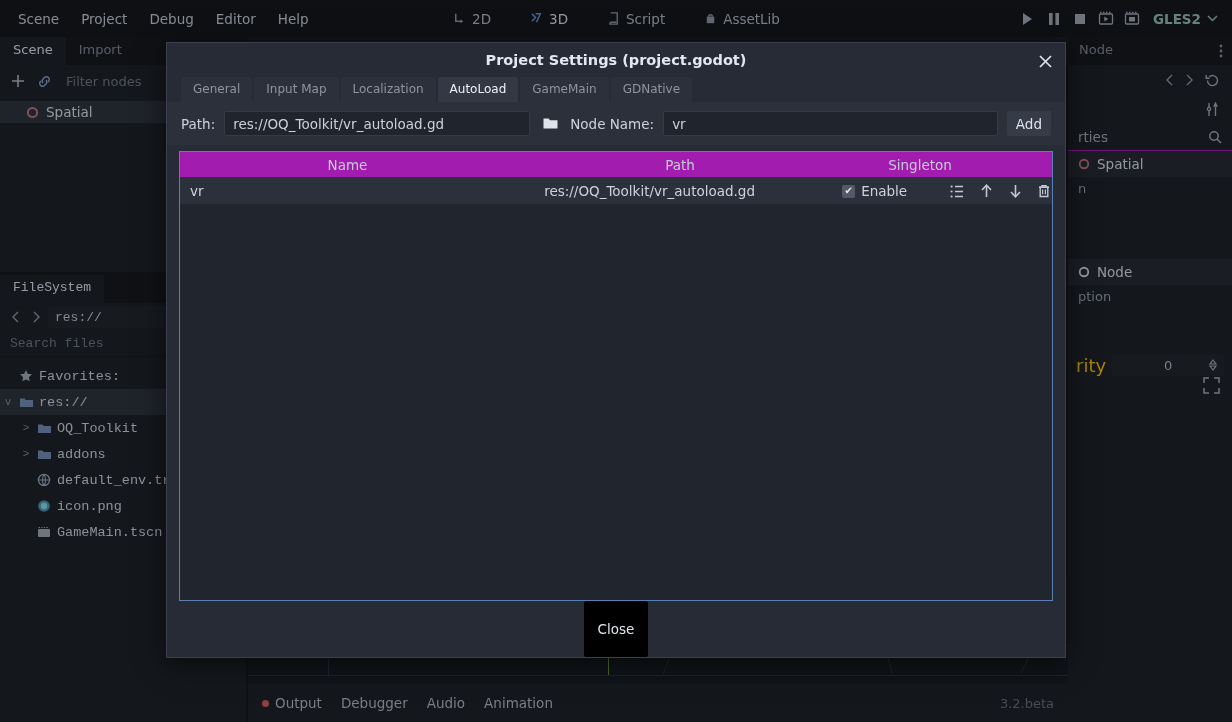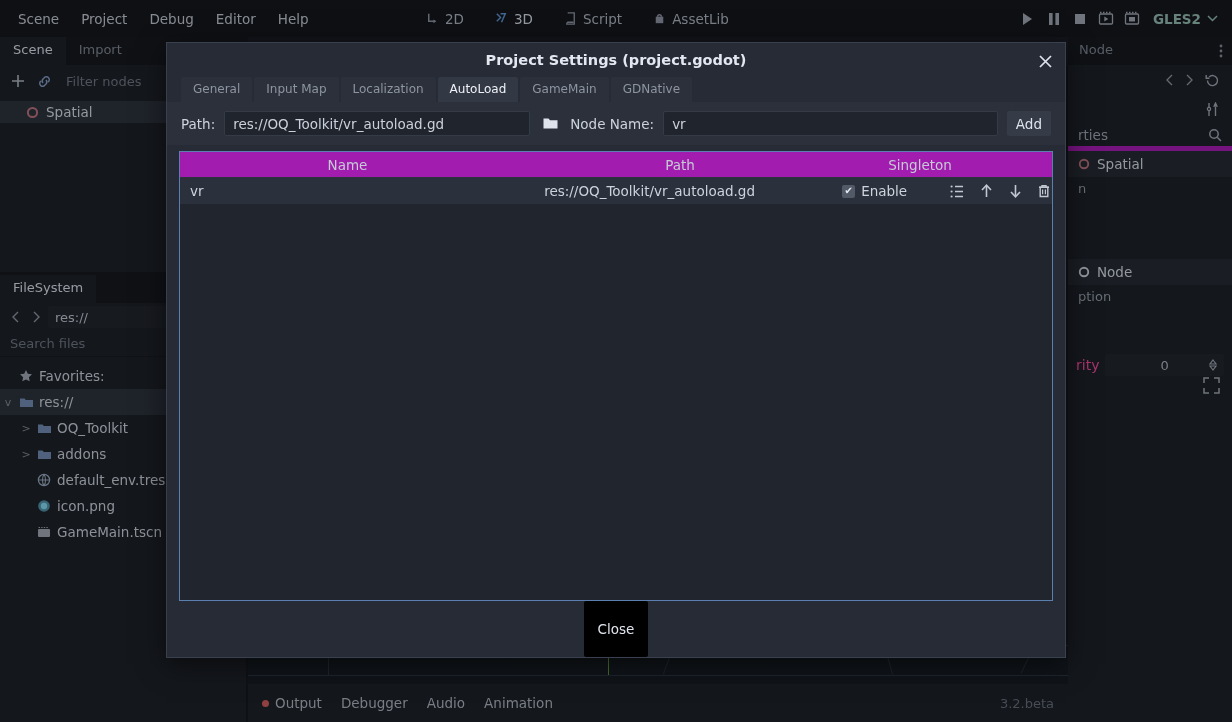--- a/index.html
+++ b/index.html
@@ -20,21 +20,21 @@
     display: flex; align-items: center;
   }
   .menu-left { display: flex; align-items: center; padding-left: 8px; gap: 2px; }
   .menu-item {
     padding: 4px 10px; color: #bcc2cc; font-size: 13.5px;
     border-radius: 2px; cursor: pointer; white-space: nowrap;
   }
 
   .menu-center {
     position: absolute; left: 0; right: 0; margin: 7px auto;
-    width: 400px; display: flex; align-items: center; gap: 12px;
+    width: 400px; display: flex; align-items: center; justify-content: center; gap: 20px;
   }
   .mode-btn {
     display: flex; align-items: center; gap: 5px;
     padding: 4px 9px; border-radius: 3px; cursor: pointer;
     color: #a9b0bb; font-size: 13.5px; white-space: nowrap;
   }
   .mode-btn.active { color: #cfd5de; }
   .mico { width: 15px; height: 15px; display:inline-block; flex: 0 0 auto; }
 
   .menu-right {
@@ -69,20 +69,21 @@
   .tree-row {
     display: flex; align-items: center; gap: 7px; height: 22px; padding: 0 8px 0 26px;
     font-size: 13.5px; color: #cdd3dd; cursor: pointer;
   }
   .tree-row.sel { background: #2b313b; }
 
   
   .fs-dock {
     position: absolute; left: 0; top: 275px; width: 246px; height: 447px;
     background: #1c2027;
+    font-family: Liberation Mono, monospace;
   }
   .fs-path {
     display: flex; align-items: center; gap: 3px; height: 28px; padding: 0 6px;
     background: #1c2027;
   }
   .arrow-btn { width: 18px; height: 18px; display:flex;align-items:center;justify-content:center; color:#8a919d; cursor:pointer; font-size: 13px;}
   .path-field {
     flex: 1; height: 22px; display: flex; align-items: center; padding: 0 7px;
     background: #20242c; color: #b9bfc9; font-size: 13px; border-radius: 2px;
   }
@@ -131,31 +132,31 @@
     position: absolute; right: 0; top: 37px; width: 164px; bottom: 0;
     background: #1c2027;
   }
   .insp-tabs { display:flex; height: 28px; background:#15181e; align-items: stretch;}
   .insp-tab { padding: 5px 11px; font-size: 13px; color:#7b828e; cursor:pointer;}
   .dots-menu { margin-left:auto; width:22px; display:flex; align-items:center; justify-content:center; color:#808793; cursor:pointer;}
   .insp-nav { display:flex; align-items:center; justify-content:flex-end; gap:11px; height:30px; padding-right:12px;}
   .insp-nav2 { display:flex; align-items:center; justify-content:flex-end; height:28px; padding-right:12px;}
   .insp-search {
     display:flex; align-items:center; height:28px; padding:0 10px;
-    color:#9aa1ac; font-size:13.5px; border-bottom:5px solid #a21caf;
+    color:#9aa1ac; font-size:13.5px; border-bottom:1px solid #a21caf;
   }
   .insp-search .sq { margin-left:auto; }
   .insp-section {
     display:flex; align-items:center; gap:7px; height:26px; padding:0 10px;
     background:#242931; color:#cdd3dd; font-size:13.5px;
   }
   .insp-prop { height:22px; padding:0 10px; color:#9099a5; font-size:13px; display:flex; align-items:center;}
   .insp-blank { height:60px; }
   .prop-row { display:flex; align-items:center; height:28px; padding:0 8px; gap:6px;}
-  .prop-label { color:#ec4899; font-size:14px; white-space:nowrap;text-align:right;}
+  .prop-label { color:#eab308; font-size:18px; white-space:nowrap;text-align:right;}
   .prop-value {
     flex:1; height:22px; background:#20242c; border-radius:2px;
     display:flex; align-items:center; justify-content:center; color:#aab0ba; font-size:13px;
     position:relative;
   }
   .spin { position:absolute; right:6px; color:#9aa1ac; font-size:11px;}
   .expand-ico { position:absolute; right:12px; top:340px; color:#9aa1ac; cursor:pointer;}
 
   
   .overlay { position: absolute; inset: 0; background: rgba(0,0,0,0.28); }

